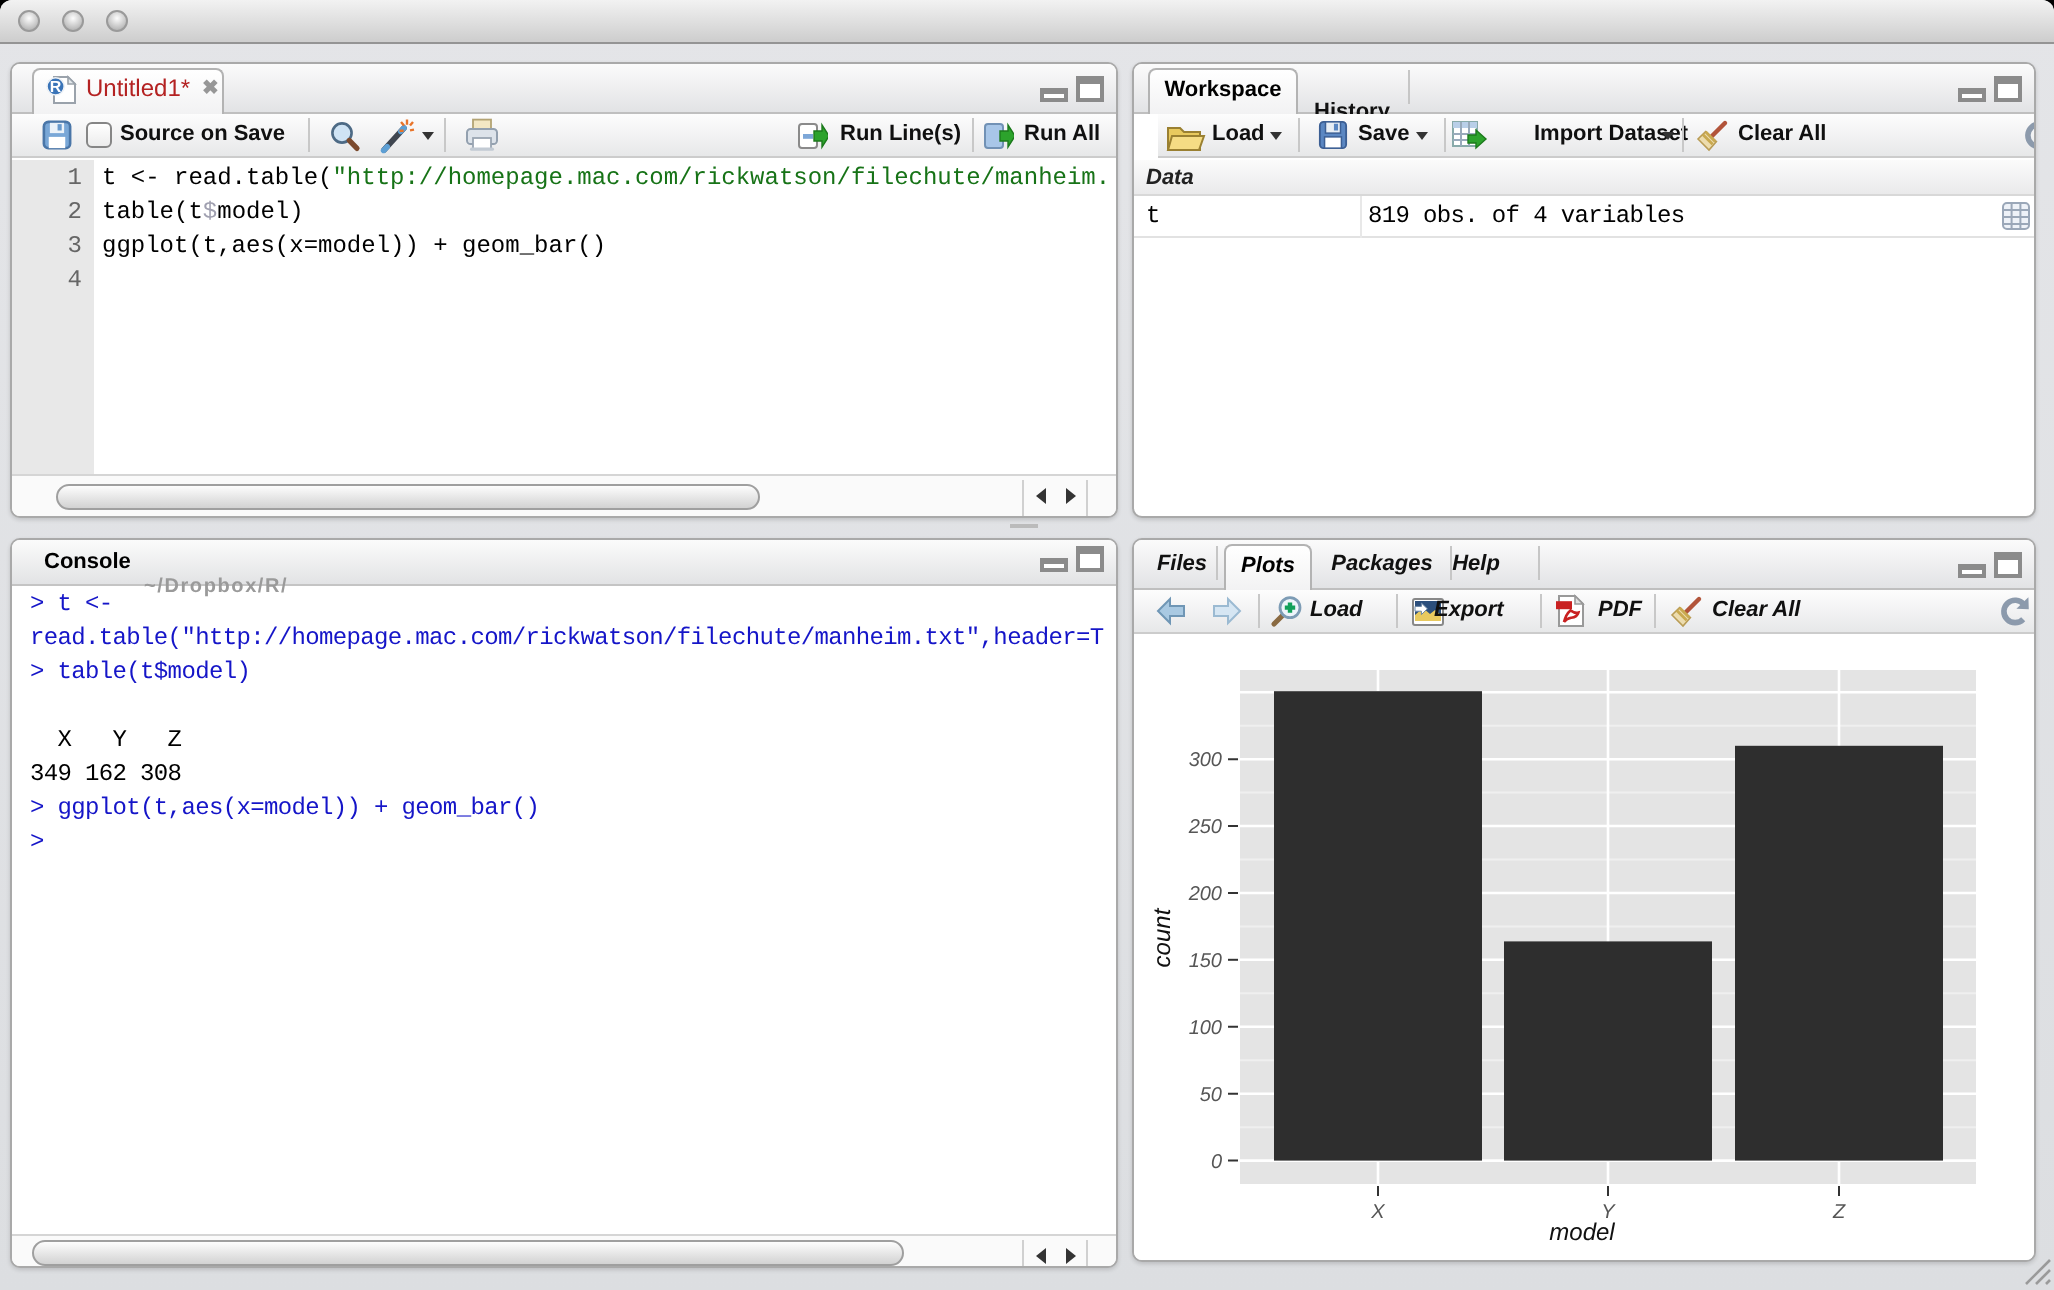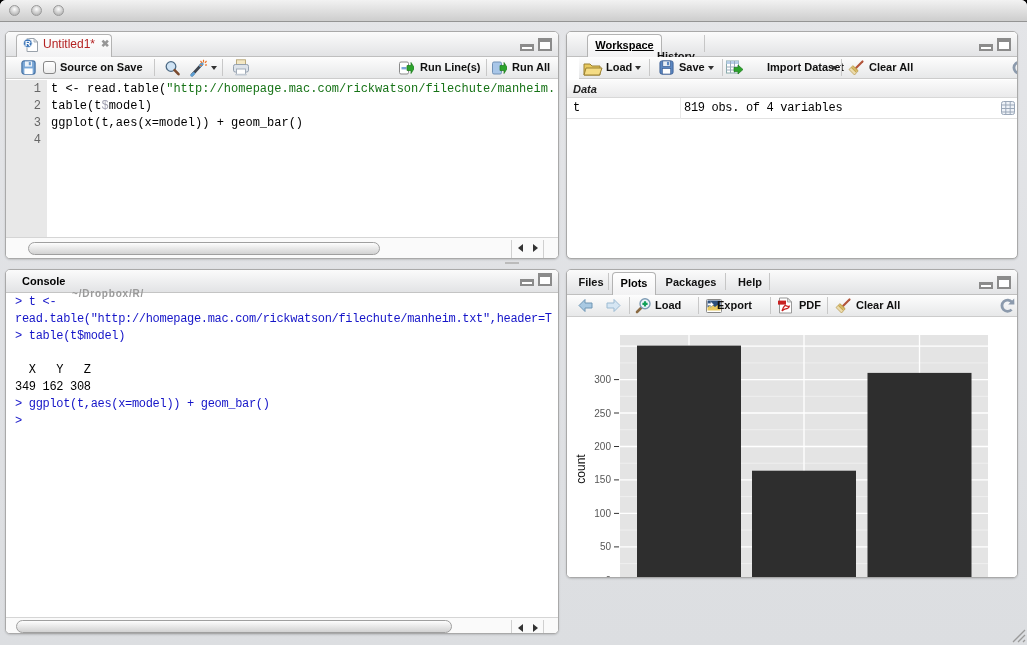--- a/index.html
+++ b/index.html
@@ -113,21 +113,21 @@
       <div style="position:absolute; left:22px; top:4px; width:352px; height:13px; border-radius:7px; background:linear-gradient(#fdfdfd,#d2d2d2); border:1px solid #9f9f9f;"></div>
       <div style="position:absolute; left:505px; top:2px; width:1px; height:19px; background:#d0d0d0;"></div>
       <div style="position:absolute; left:512px; top:6px; width:0; height:0; border-top:4px solid transparent; border-bottom:4px solid transparent; border-right:5px solid #333;"></div>
       <div style="position:absolute; left:527px; top:6px; width:0; height:0; border-top:4px solid transparent; border-bottom:4px solid transparent; border-left:5px solid #333;"></div>
       <div style="position:absolute; left:537px; top:2px; width:1px; height:19px; background:#d0d0d0;"></div>
     </div>
   </div>
 
   <div class="pane" id="wspane" style="left:566px; top:31px; width:452px; height:228px;">
     <div class="tabstrip">
-      <div class="tab" style="left:20px; width:75px;text-decoration:underline;">Workspace</div>
+      <div class="tab" style="left:7px; width:75px;">Workspace</div>
       <div class="tabi" style="left:86px; width:46px;margin-top:12px;">History</div>
       <div style="position:absolute; left:137px; top:3px; width:1px; height:17px; background:#c6c6c6;"></div>
       <div class="mm" style="left:412px; top:12px; width:14px; height:7px; background:#fff; border:2px solid #8b8b8b; border-top-width:3px;"></div>
       <div class="mm" style="left:430px; top:6px; width:14px; height:13px; background:#fff; border:2px solid #8b8b8b; border-top-width:4px;"></div>
     </div>
     <div class="toolbar" style="top:25px;margin-left:12px;">
       <svg style="position:absolute; left:4px; top:3px;" width="20" height="16" viewBox="0 0 20 16">
         <path d="M1 4 h6 l2 2 h8 v9 h-16 z" fill="#e8c95e" stroke="#9a8031"></path>
         <path d="M3 8 h16 l-2.5 7 h-15.5 z" fill="#f5dc84" stroke="#9a8031"></path>
       </svg>
@@ -203,26 +203,26 @@
 &gt;</div>
     <div style="position:absolute; left:0; top:347px; width:554px; height:18px; background:#fafafa; border-top:1px solid #d5d5d5;">
       <div style="position:absolute; left:10px; top:2px; width:436px; height:13px; border-radius:7px; background:linear-gradient(#fdfdfd,#d2d2d2); border:1px solid #9f9f9f;"></div>
       <div style="position:absolute; left:505px; top:2px; width:1px; height:19px; background:#d0d0d0;"></div>
       <div style="position:absolute; left:512px; top:6px; width:0; height:0; border-top:4px solid transparent; border-bottom:4px solid transparent; border-right:5px solid #333;"></div>
       <div style="position:absolute; left:527px; top:6px; width:0; height:0; border-top:4px solid transparent; border-bottom:4px solid transparent; border-left:5px solid #333;"></div>
       <div style="position:absolute; left:537px; top:2px; width:1px; height:19px; background:#d0d0d0;"></div>
     </div>
   </div>
 
-  <div class="pane" id="plotpane" style="left:566px; top:269px; width:452px; height:309px;">
+  <div class="pane" id="plotpane" style="left:566px; top:269px; width:452px; height:362px;font-style:italic;">
     <div class="tabstrip">
       <div class="tabi" style="left:4px; width:40px;">Files</div>
       <div class="tab" style="left:45px; width:44px;">Plots</div>
       <div class="tabi" style="left:93px; width:62px;">Packages</div>
-      <div class="tabi" style="left:164px; width:38px;">Help</div>
+      <div class="tabi" style="left:152px; width:38px;">Help</div>
       <div style="position:absolute; left:41px; top:3px; width:1px; height:17px; background:#c6c6c6;"></div>
       <div style="position:absolute; left:158px; top:3px; width:1px; height:17px; background:#c6c6c6;"></div>
       <div style="position:absolute; left:202px; top:3px; width:1px; height:17px; background:#c6c6c6;"></div>
       <div class="mm" style="left:412px; top:12px; width:14px; height:7px; background:#fff; border:2px solid #8b8b8b; border-top-width:3px;"></div>
       <div class="mm" style="left:430px; top:6px; width:14px; height:13px; background:#fff; border:2px solid #8b8b8b; border-top-width:4px;"></div>
     </div>
     <div class="toolbar" style="top:25px;">
       <svg style="position:absolute; left:11px; top:3px;" width="16" height="15" viewBox="0 0 16 15">
         <path d="M7 1.5 L1 7.5 L7 13.5 v-3.5 h7 v-5 h-7 z" fill="#a9c9e2" stroke="#6f96b5" stroke-width="1"></path>
       </svg>

